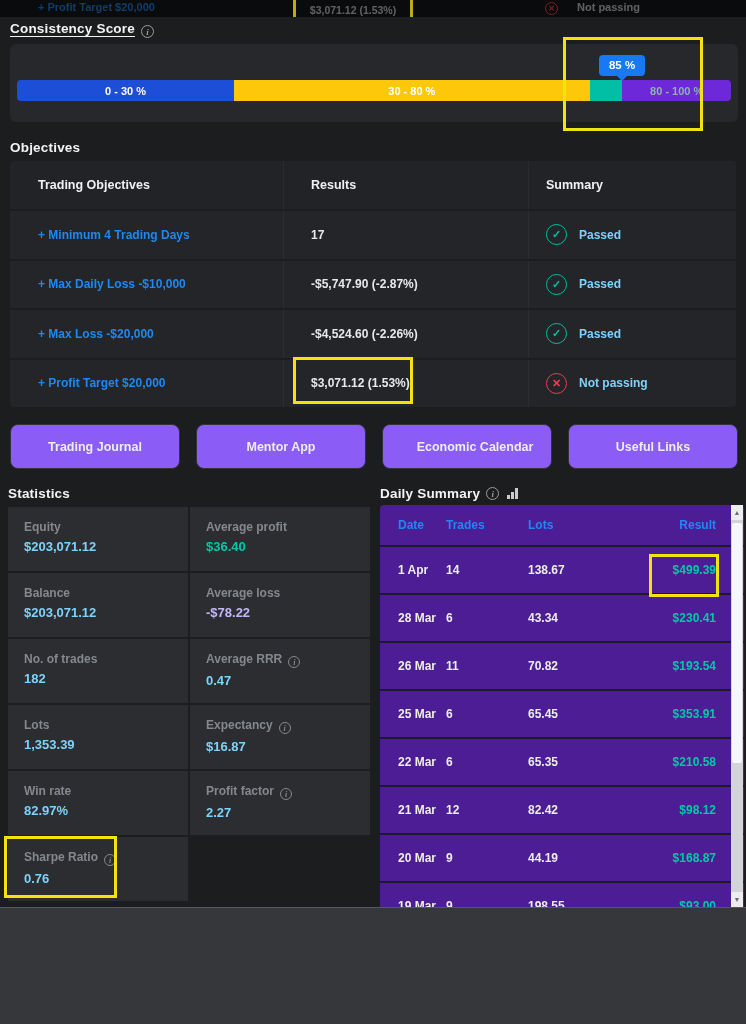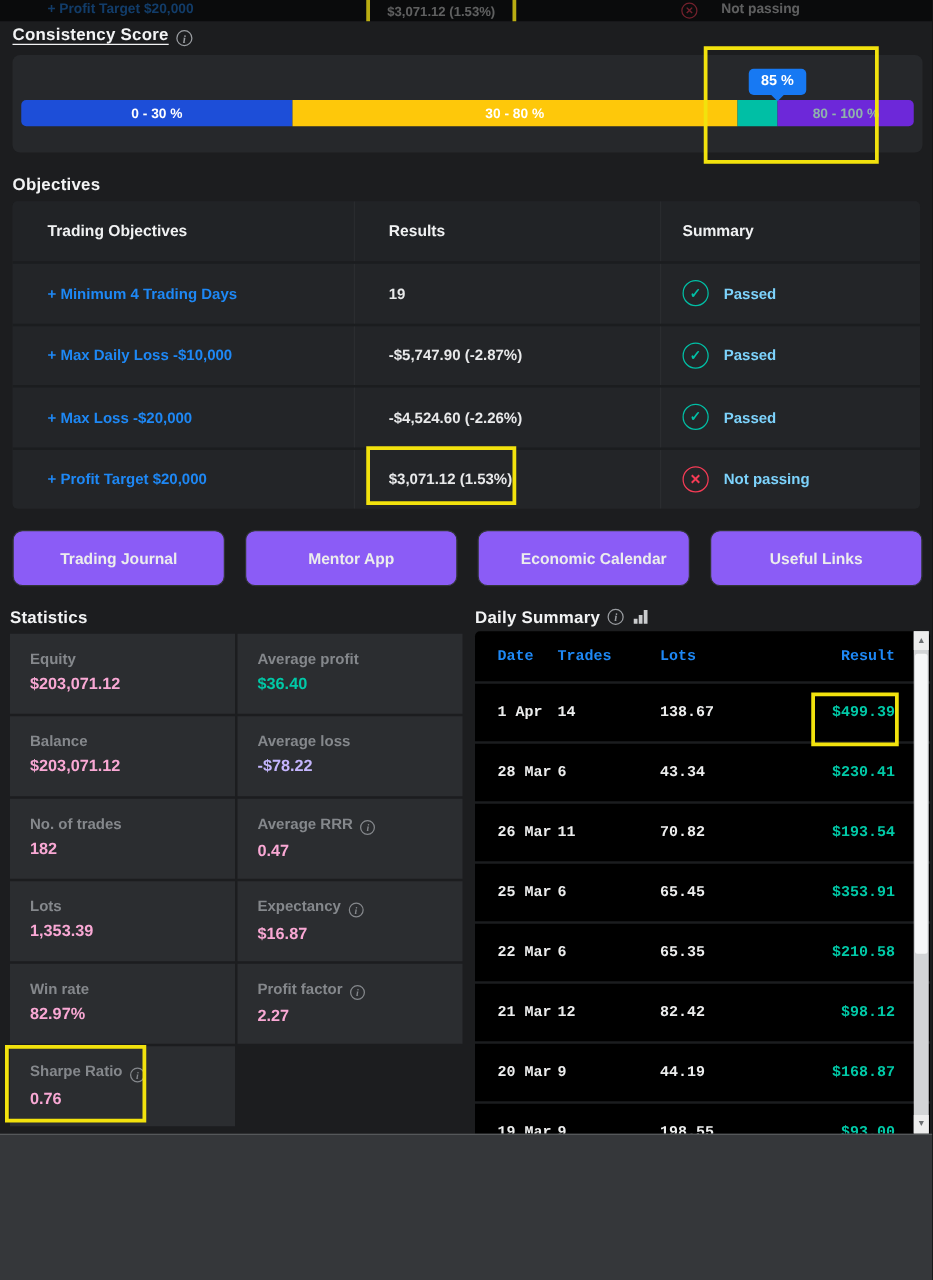--- a/index.html
+++ b/index.html
@@ -59,29 +59,29 @@
   .st-fail { border:1.5px solid #f43b55; color:#f43b55; }
   .status-text { font-size:12px; font-weight:bold; color:#7dd3fc; }
 
   
   .qbtn { top:424px; width:170px; height:45px; background:#8b5cf6; border:1px solid #313437; border-radius:8px;
      color:#eceded; font-size:12.5px; font-weight:bold; display:flex; align-items:center; justify-content:center; cursor:pointer; }
 
   
   .stat-cell { width:180px; height:64px; background:#2b2d30; padding:13px 0 0 16px; }
   .stat-label { font-size:12px; font-weight:bold; color:#85888c; }
-  .stat-value { font-size:13px; font-weight:bold; color:#f9a8d4; margin-top:5px; }
+  .stat-value { font-size:13px; font-weight:bold; color:#7dd3fc; margin-top:5px; }
   .val-green { color:#00c9a7; }
   .val-red { color:#c4b5fd; }
   .stat-cell .info-icon { width:12px; height:12px; font-size:8px; line-height:11px; border-color:#85888c; color:#85888c; }
 
   
   .chart-icon { display:inline-flex; align-items:flex-end; gap:1.5px; margin-left:8px; height:11px; }
   .chart-icon i { display:block; width:2.5px; background:#c9cbcd; }
-  .ds-table { left:380px; top:505px; width:364px; height:402px; background:#000000; border-radius:4px 4px 0 0; overflow:hidden;font-family:Liberation Mono, monospace; }
+  .ds-table { left:380px; top:505px; width:364px; height:402px; background:#4c1d95; border-radius:4px 4px 0 0; overflow:hidden; }
   .ds-head { display:flex; height:40px; align-items:center; }
   .ds-head div { font-size:12px; font-weight:bold; color:#1e88f5; }
   .ds-row { display:flex; height:48px; align-items:center; border-top:2px solid #1b1d1f; }
   .ds-row div { font-size:12px; font-weight:bold; color:#eceded; }
   .ds-c1 { width:66px; padding-left:18px; }
   .ds-c2 { width:82px; padding-left:0; }
   .ds-c3 { width:100px; }
   .ds-c4 { flex:1; text-align:right; padding-right:28px; }
   .ds-result { color:#00c9a7 !important; }
 
@@ -136,21 +136,21 @@
       <div class="obj-c1">Trading Objectives</div>
       <div class="obj-c2">Results</div>
       <div class="obj-c3">Summary</div>
     </div>
 
     <div class="obj-row">
       <div class="obj-c1">
           <span class="obj-link">+ Minimum 4 Trading Days</span>
         </div>
       <div class="obj-c2">
-          <span class="obj-result">19</span>
+          <span class="obj-result">17</span>
         </div>
       <div class="obj-c3">
         <span class="status-icon st-pass">✓</span>
         <span class="status-text">Passed</span>
       </div>
     </div>
 
     <div class="obj-row">
       <div class="obj-c1">
           <span class="obj-link">+ Max Daily Loss -$10,000</span>

